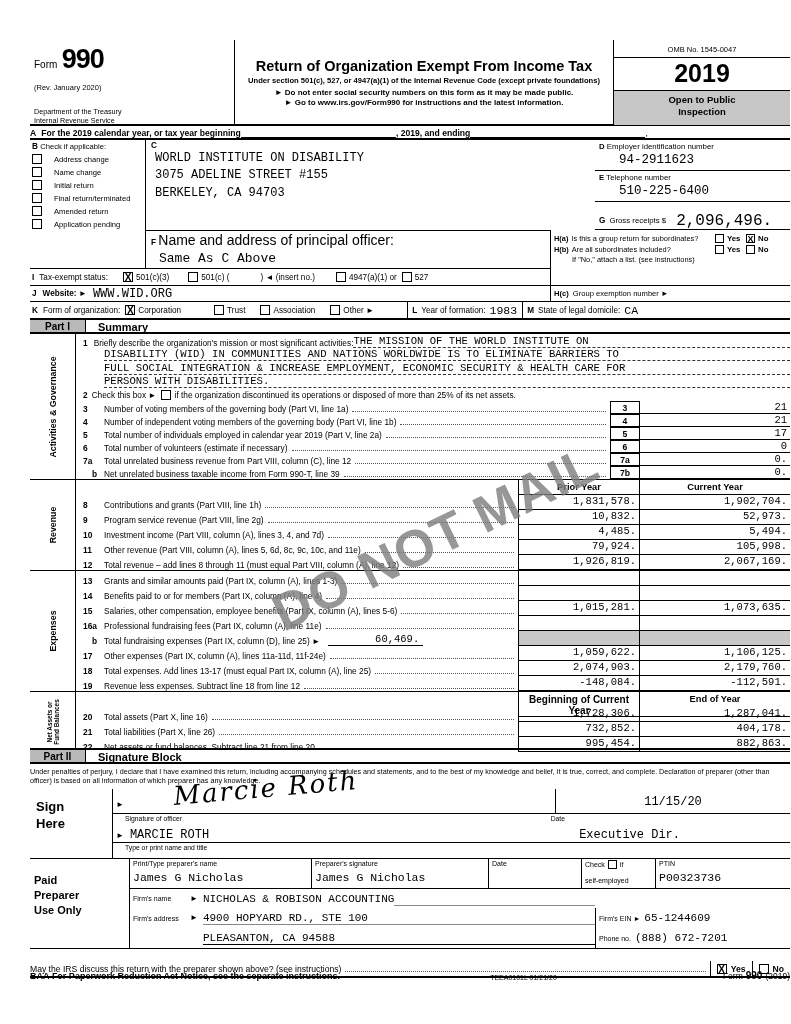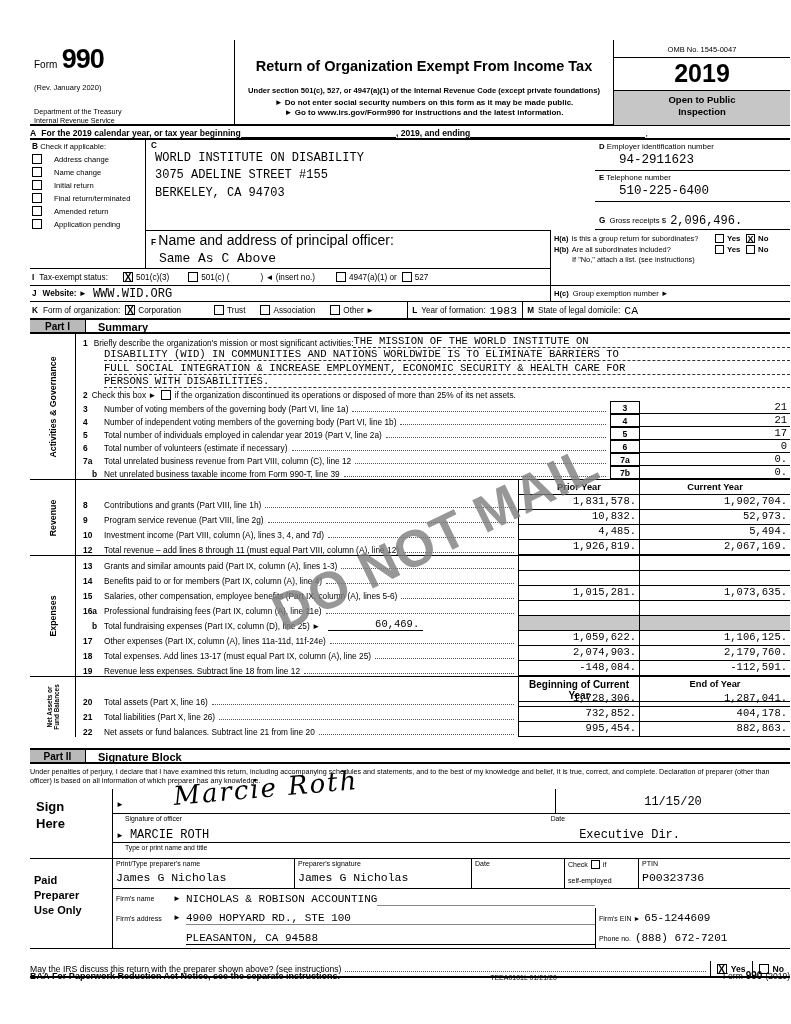--- a/index.html
+++ b/index.html
@@ -15,21 +15,21 @@
   
   #hdr { position:absolute; left:30px; top:40px; width:760px; height:86px; display:grid;
          grid-template-columns:205px 1fr 177px; border-bottom:2.5px solid #000; }
   .hc1 { border-right:1.5px solid #000; padding:4px 4px 0 4px; position:relative; }
   .hc1 .fw { font-size:10px; }
   .hc1 .fn { font-size:27px; font-weight:bold; letter-spacing:-1px; }
   .hc1 .rev { font-size:7.5px; margin-top:8px; }
   .hc1 .dep { font-size:7.2px; margin-top:16px; line-height:1.2; }
   .hc2 { text-align:center; padding-top:18px; }
   .hc2 .t { font-size:14.5px; font-weight:bold; }
-  .hc2 .st { font-size:7.6px; font-weight:bold; margin-top:12px; }
+  .hc2 .st { font-size:7.6px; font-weight:bold; margin-top:2px; }
   .hc2 .bu { font-size:8px; font-weight:bold; margin-top:3px; line-height:1.25; }
   .hc3 { border-left:1.5px solid #000; display:flex; flex-direction:column; }
   .hc3 .omb { font-size:7.5px; text-align:center; padding:5px 0 3px; border-bottom:1.5px solid #000; }
   .hc3 .yr { font-size:25px; font-weight:bold; text-align:center; padding:1px 0 2px; border-bottom:1.5px solid #000; }
   .hc3 .otp { background:#c6c6c6; flex:1; text-align:center; font-weight:bold; font-size:9.5px; line-height:1.25; padding-top:3px; }
   
   #lineA { position:absolute; left:30px; top:126px; width:760px; height:14px; display:flex; align-items:flex-end;
            border-bottom:2px solid #000; font-size:8.6px; }
   #lineA .blank { border-bottom:1px solid #000; height:10px; }
   
@@ -38,21 +38,21 @@
   #bcol { left:0; top:0; width:115px; height:128px; padding:2px 0 0 2px; }
   #bcol .bi { display:flex; align-items:center; gap:12px; margin-top:3px; font-size:7.6px; }
   #cbox { left:115px; top:0; width:450px; height:90px; border-left:1.5px solid #000; padding:1px 0 0 5px; }
   #cbox .cv { font-size:12px; line-height:1.45; margin-left:4px; }
   #fbox { left:115px; top:90px; width:405px; height:38px; border-left:1.5px solid #000; border-top:1px solid #000; padding:1px 0 0 5px; }
   #fbox .fv { font-size:13px; margin:3px 0 0 8px; }
   #dcol { left:565px; top:0; width:195px; }
   .dlab { font-size:7.8px; padding:2px 0 0 4px; }
   .dval { font-size:12.5px; text-align:left; padding:2px 0 3px 24px; border-bottom:1px solid #000; }
   #grow { left:565px; top:72px; width:195px; height:18px; border-bottom:1px solid #000; display:flex; align-items:center; gap:4px; }
-  #grow .gv { font-size:12px; margin-left:0; }
+  #grow .gv { font-size:16px; margin-left:6px; }
   #hblk { left:520px; top:90px; width:240px; height:64px; border-left:1px solid #000; padding:2px 16px 0 3px; font-size:7.4px; }
   .hrow { display:flex; align-items:center; gap:3px; margin-top:2px; }
   .hrow .sp { flex:1; }
   .ynl { font-weight:bold; font-size:7.8px; width:16px; }
   #irow { left:0; top:128px; width:520px; height:17px; border-top:1px solid #000; display:flex; align-items:center; gap:5px; padding-left:2px; }
   .iopt { display:flex; align-items:center; gap:3px; }
   #jrow { left:0; top:145px; width:520px; height:16px; border-top:1px solid #000; display:flex; align-items:center; gap:6px; padding-left:2px; }
   #jrow .jv { font-size:12px; }
   #hcrow { left:520px; top:145px; width:240px; height:16px; border-top:1px solid #000; border-left:1px solid #000; display:flex; align-items:center; gap:4px; padding-left:3px; font-size:7.6px; }
   #krow { left:0; top:161px; width:760px; height:17px; border-top:1px solid #000; display:flex; align-items:center; gap:5px; padding-left:2px; }
@@ -94,21 +94,21 @@
   #signblk { position:absolute; left:30px; top:789px; width:760px; height:70px; border-bottom:1.5px solid #000; display:flex; }
   #signblk .sl { width:82px; font-weight:bold; font-size:13px; padding:10px 0 0 6px; line-height:1.3; }
   #signblk .sr { flex:1; border-left:1.5px solid #000; position:relative; }
   .sigline { position:absolute; left:0; top:24px; width:100%; border-bottom:1px solid #000; }
   .script { position:absolute; left:60px; top:-16px; font-family:"DejaVu Serif",serif; font-style:italic; font-size:26px;
             transform:rotate(-5deg); letter-spacing:2px; }
   .datecell { position:absolute; right:0; top:0; width:235px; height:25px; border-left:1px solid #000; border-bottom:1px solid #000;
               text-align:center; font-size:12px; padding-top:6px; }
   .slab { font-size:6.8px; }
   .namerow { position:absolute; left:0; top:36px; width:100%; border-bottom:1px solid #000; height:18px; display:flex; align-items:flex-end; }
-  #prepblk { position:absolute; left:30px; top:859px; width:760px; height:90px; border-bottom:1px solid #000; display:flex; }
+  #prepblk { position:absolute; left:30px; top:859px; width:760px; height:90px; border-bottom:1px solid #000; display:flex;gap:17px; }
   #prepblk .pl { width:82px; font-weight:bold; font-size:11px; padding:14px 0 0 4px; line-height:1.35; }
   #prepblk .pr { flex:1; border-left:1.5px solid #000; display:flex; flex-direction:column; font-size:7px; }
   .prow1 { display:grid; grid-template-columns:182px 177px 93px 74px 1fr; height:30px; border-bottom:1px solid #000; }
   .pcell { border-right:1px solid #000; padding:1px 0 0 3px; position:relative; }
   .pcell:last-child { border-right:none; }
   .pcell .pv { font-size:11.5px; margin-top:4px; font-family:"Liberation Mono","DejaVu Sans Mono",monospace; }
   .frow { display:flex; height:20px; align-items:center; }
   .frow .flab { width:60px; font-size:7px; padding-left:3px; flex:none; }
   .frow .fv { font-size:11px; font-family:"Liberation Mono","DejaVu Sans Mono",monospace; }
   .frow .rc { width:195px; flex:none; border-left:1px solid #000; align-self:stretch; display:flex; align-items:center; gap:4px; padding-left:3px; border-bottom:1px solid #000; }
@@ -440,20 +440,29 @@
         <div class="srow money">
           <span class="num">10</span>
           <span class="lt">
               <span class="txt">Investment income (Part VIII, column (A), lines 3, 4, and 7d)</span>
               <span class="dots"></span>
             </span>
           <span class="amt">4,485.</span>
           <span class="amt">5,494.</span>
         </div>
         <div class="srow money">
+          <span class="num">11</span>
+          <span class="lt">
+              <span class="txt">Other revenue (Part VIII, column (A), lines 5, 6d, 8c, 9c, 10c, and 11e)</span>
+              <span class="dots"></span>
+            </span>
+          <span class="amt">79,924.</span>
+          <span class="amt">105,998.</span>
+        </div>
+        <div class="srow money">
           <span class="num">12</span>
           <span class="lt">
               <span class="txt">Total revenue – add lines 8 through 11 (must equal Part VIII, column (A), line 12)</span>
               <span class="dots"></span>
             </span>
           <span class="amt">1,926,819.</span>
           <span class="amt">2,067,169.</span>
         </div>
       </div>
     </div>

